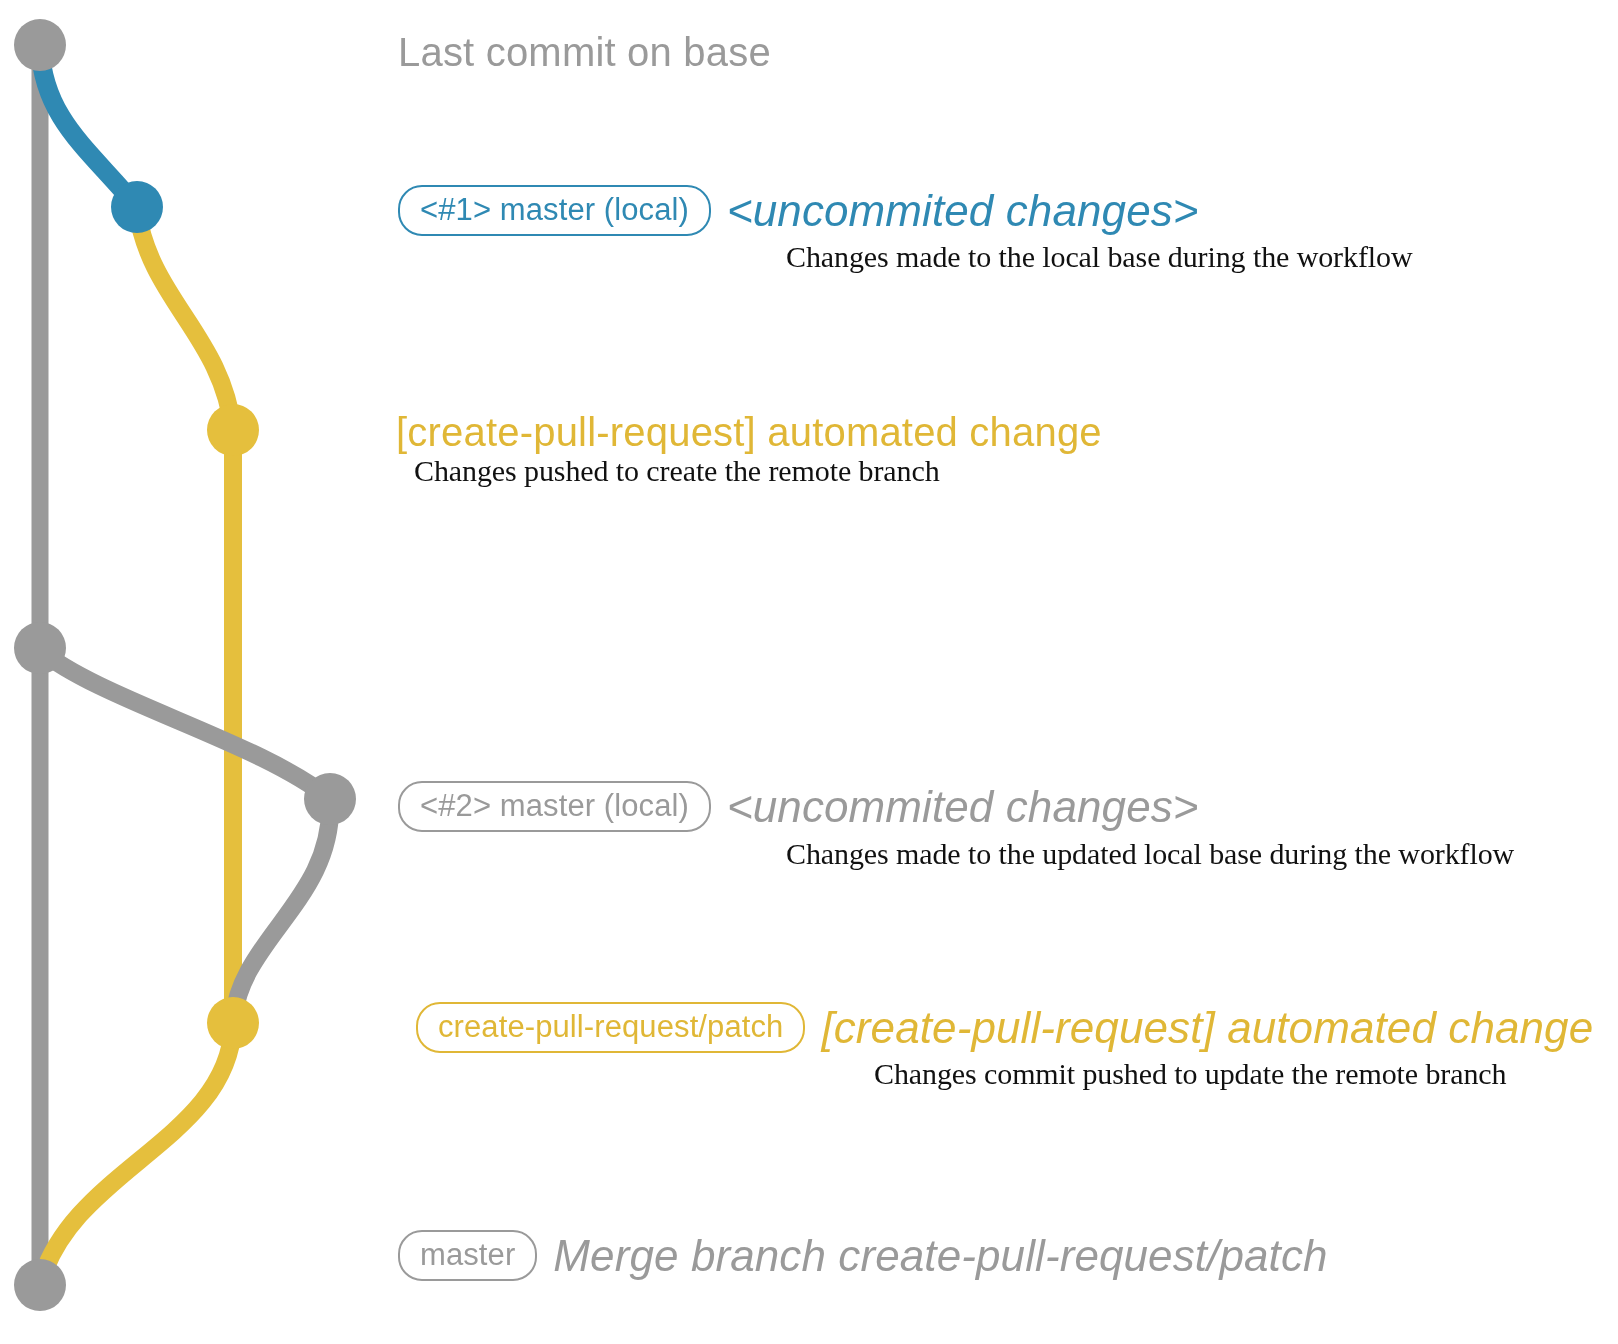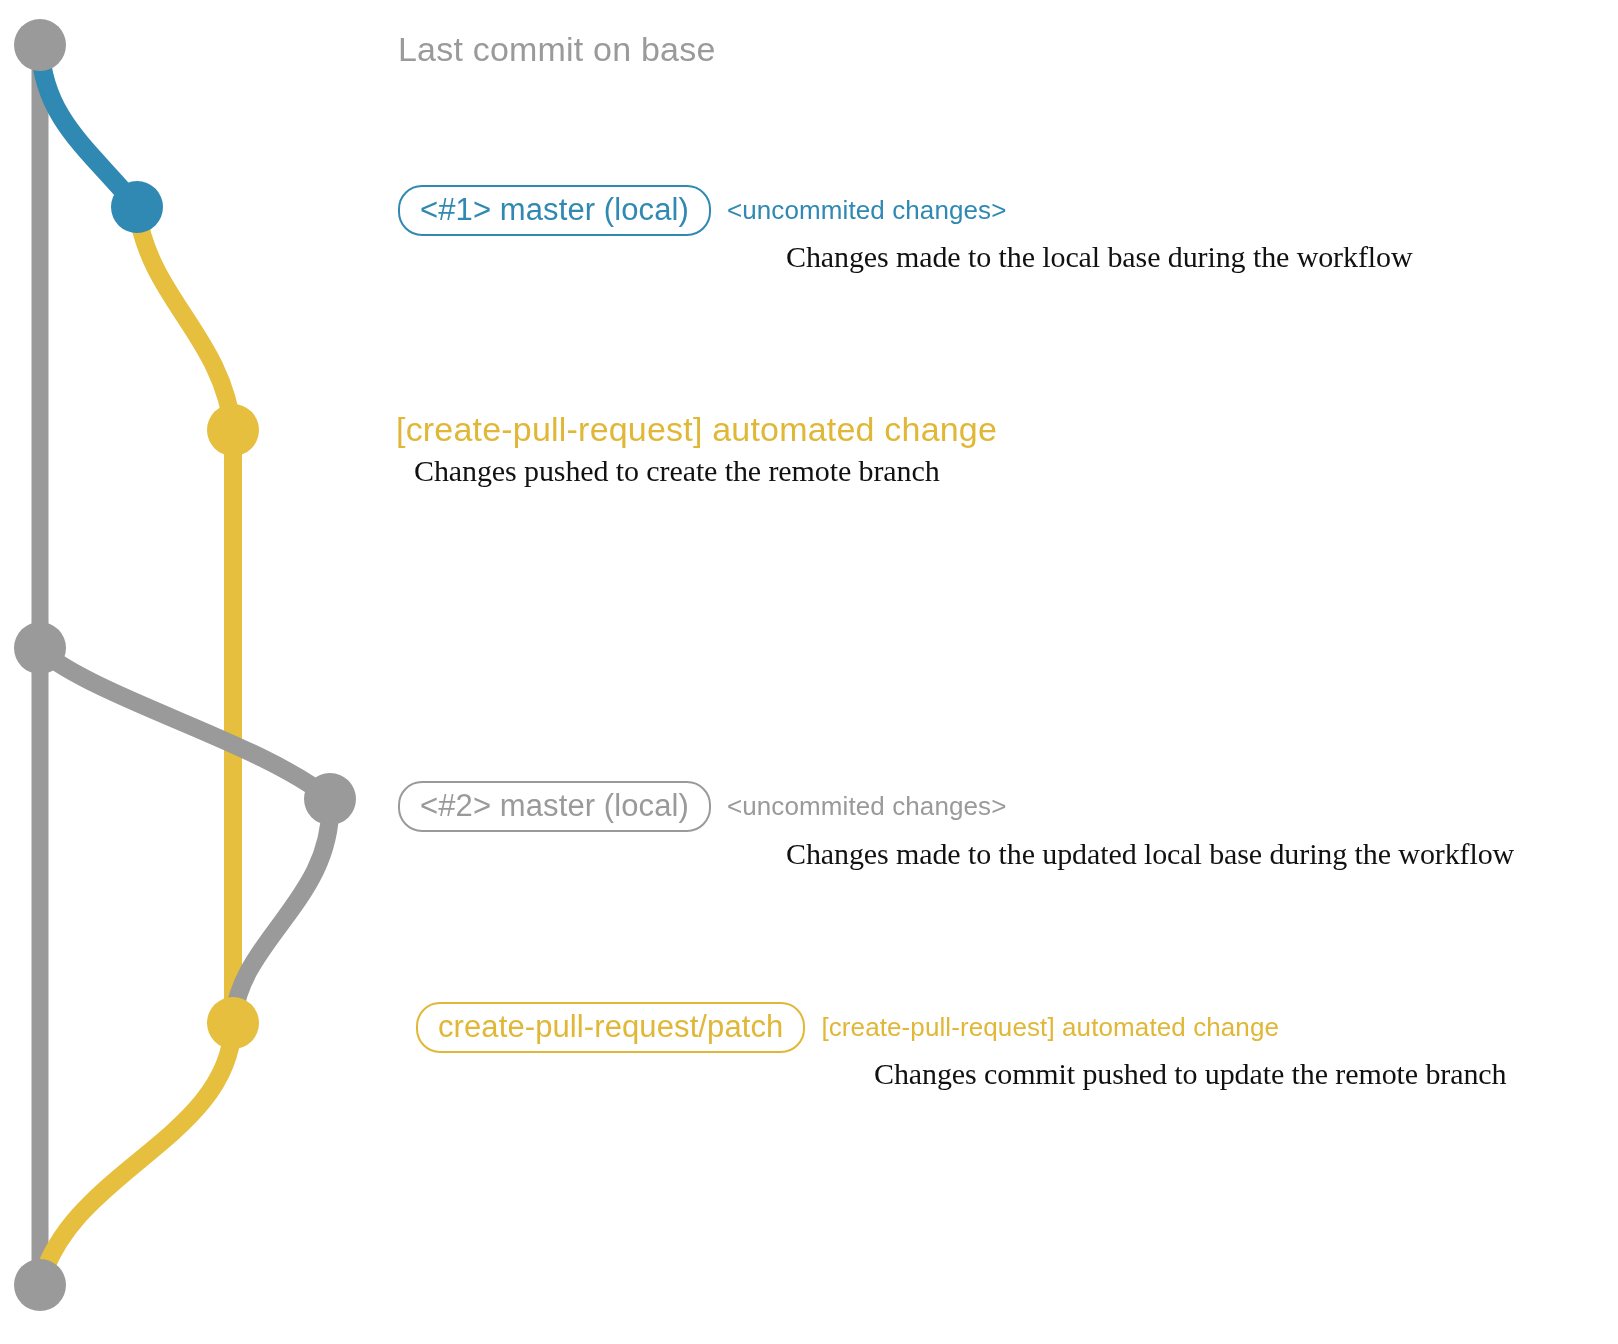--- a/index.html
+++ b/index.html
@@ -29,37 +29,38 @@
     height: 1344px;
   }
   
   .row {
     position: absolute;
     display: flex;
     align-items: center;
     white-space: nowrap;
   }
   .section-title {
-    font-size: 34px;
+    font-size: 40px;
     font-weight: 400;
     letter-spacing: 0.2px;
   }
   .chip {
     display: inline-block;
     border: 2px solid currentColor;
     border-radius: 24px;
     padding: 7px 20px 9px 20px;
     font-size: 31px;
     line-height: 1;
     letter-spacing: 0.1px;
   }
   .chip-msg {
-    font-size: 26px;
+    font-size: 44px;
     margin-left: 16px;
     letter-spacing: 0.1px;
+    font-style: italic;
   }
   .subtitle {
     position: absolute;
     font-family: "Liberation Serif", serif;
     font-size: 30px;
     color: #111111;
     white-space: nowrap;
     letter-spacing: -0.1px;
   }
   .c-gray  { color: #9a9a9a; }
@@ -117,14 +118,18 @@
     <span class="chip-msg c-gray">&lt;uncommited changes&gt;</span>
   </div>
   <div class="subtitle" style="left:786px; top:837px;">Changes made to the updated local base during the workflow</div>
 
   <div class="row" style="left:416px; top:1002px;">
     <span class="chip c-gold">create-pull-request/patch</span>
     <span class="chip-msg c-gold">[create-pull-request] automated change</span>
   </div>
   <div class="subtitle" style="left:874px; top:1057px;">Changes commit pushed to update the remote branch</div>
 
+  <div class="row" style="left:398px; top:1230px;">
+    <span class="chip c-gray">master</span>
+    <span class="chip-msg c-gray">Merge branch create-pull-request/patch</span>
+  </div>
 
 </div>
 
 </body></html>

